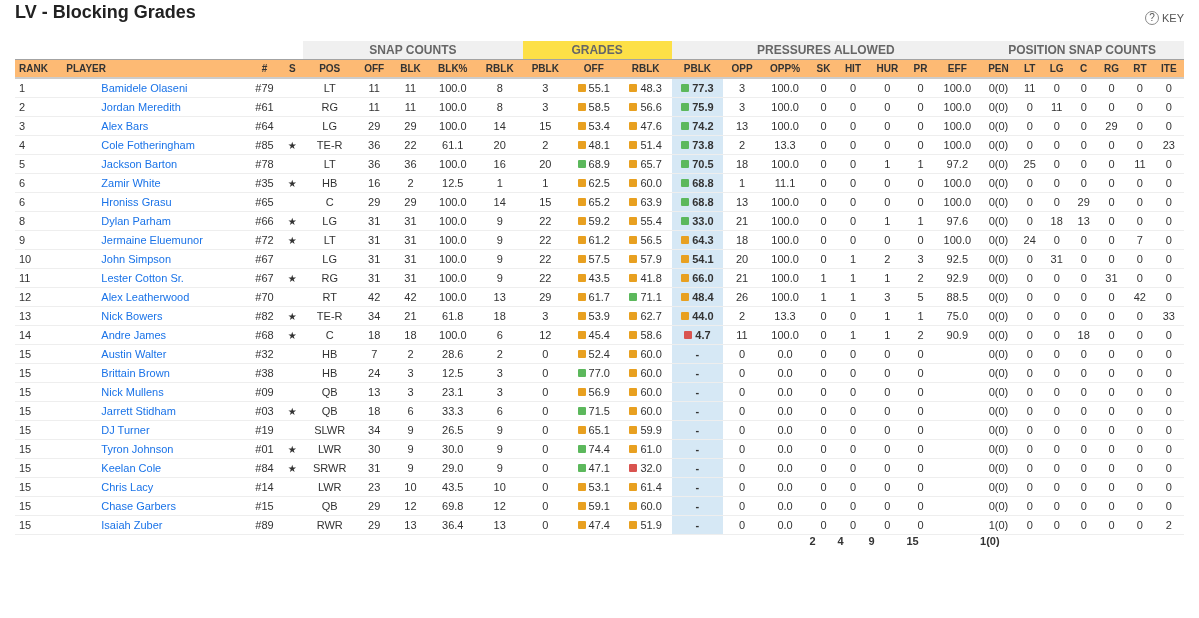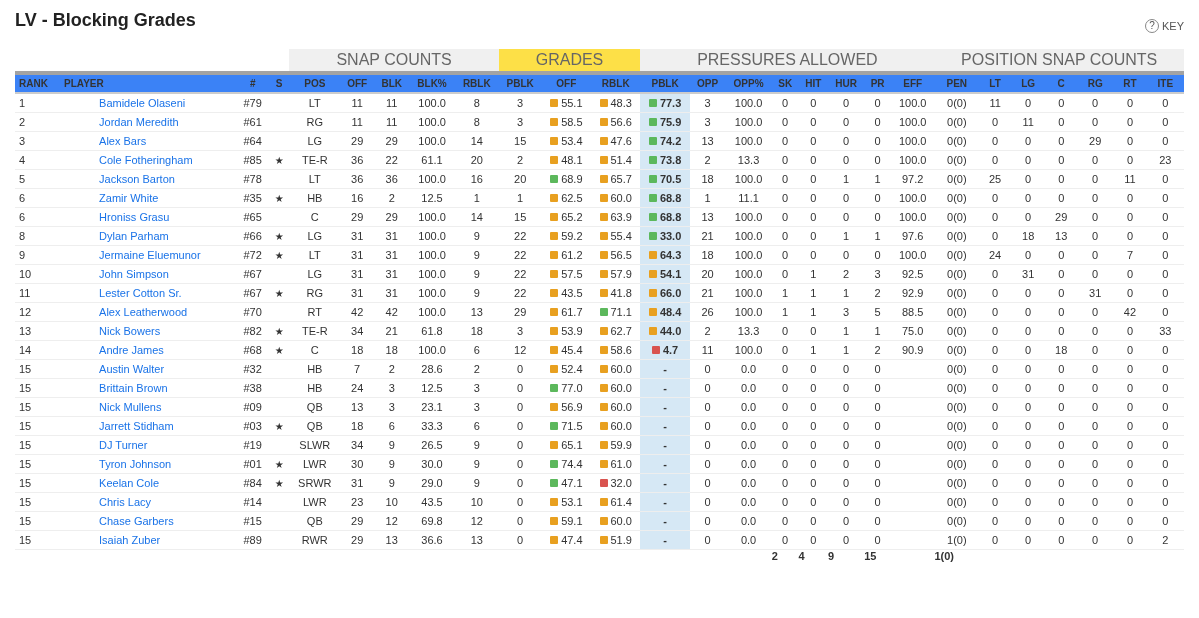--- a/index.html
+++ b/index.html
@@ -1,27 +1,27 @@
 <!DOCTYPE html>
 <html><head>
   <meta charset="utf-8">
   <style>
     * { box-sizing: border-box; margin: 0; padding: 0; }
     body { font-family: Arial, sans-serif; font-size: 11px; background: #fff; color: #333; }
-    .page { padding: 10px 15px; }
+    .page { padding: 2px 15px; }
     h1 { font-size: 18px; font-weight: bold; margin-bottom: 10px; color: #222; }
     .key-btn { float: right; font-size: 11px; color: #555; cursor: pointer; display: flex; align-items: center; gap: 3px; }
     .table-wrapper { overflow-x: auto; }
     table { border-collapse: collapse; width: 100%; font-size: 11px; }
-    thead tr.group-header th { text-align: center; font-size: 16px; font-weight: normal; color: #666; padding: 2px 4px; border-bottom: 4px solid #a3a3a3; }
+    thead tr.group-header th { text-align: center; font-size: 12px; font-weight: bold; color: #666; padding: 2px 4px; border-bottom: 1px solid #a3a3a3; }
     thead tr.group-header th.snap-counts { background: #f0f0f0; }
     thead tr.group-header th.grades { background: #fde047; }
     thead tr.group-header th.pressures { background: #f0f0f0; }
     thead tr.group-header th.pos-snap { background: #f0f0f0; }
-    thead tr.col-header th { text-align: center; font-size: 10px; font-weight: bold; padding: 3px 4px; border-bottom: 2px solid #ccc; background: #3b82f6; white-space: nowrap; }
+    thead tr.col-header th { text-align: center; font-size: 10px; font-weight: bold; padding: 3px 4px; border-bottom: 2px solid #ccc; background: #fdba74; white-space: nowrap; }
     thead tr.col-header th.left-align { text-align: left; }
     tbody tr { border-bottom: 1px solid #eee; }
     tbody td { padding: 3px 4px; text-align: center; white-space: nowrap; }
     tbody td.left-align { text-align: left; }
     .pblk-col { background: #d6e8f5; font-weight: bold; }
     .grade-badge { display: inline-flex; align-items: center; gap: 3px; }
     .color-dot { width: 8px; height: 8px; border-radius: 1px; display: inline-block; flex-shrink: 0; }
     .player-link { color: #1a73e8; text-decoration: none; cursor: pointer; margin-left: 35px; }
     .star { color: #333; font-size: 10px; }
     .totals-row td { font-weight: bold; background: #fff; }
@@ -927,21 +927,21 @@
             <td>0</td>
           </tr>
           <tr>
             <td class="left-align">15</td>
             <td class="left-align"><a class="player-link">Isaiah Zuber</a></td>
             <td>#89</td>
             <td></td>
             <td>RWR</td>
             <td>29</td>
             <td>13</td>
-            <td>36.6</td>
+            <td>36.4</td>
             <td>13</td>
             <td>0</td>
             <td><span class="grade-badge">
                 <span class="color-dot" style="background-color: rgb(232, 160, 32);"></span>
                 <span>47.4</span>
               </span></td>
             <td><span class="grade-badge">
                 <span class="color-dot" style="background-color: rgb(232, 160, 32);"></span>
                 <span>51.9</span>
               </span></td>

